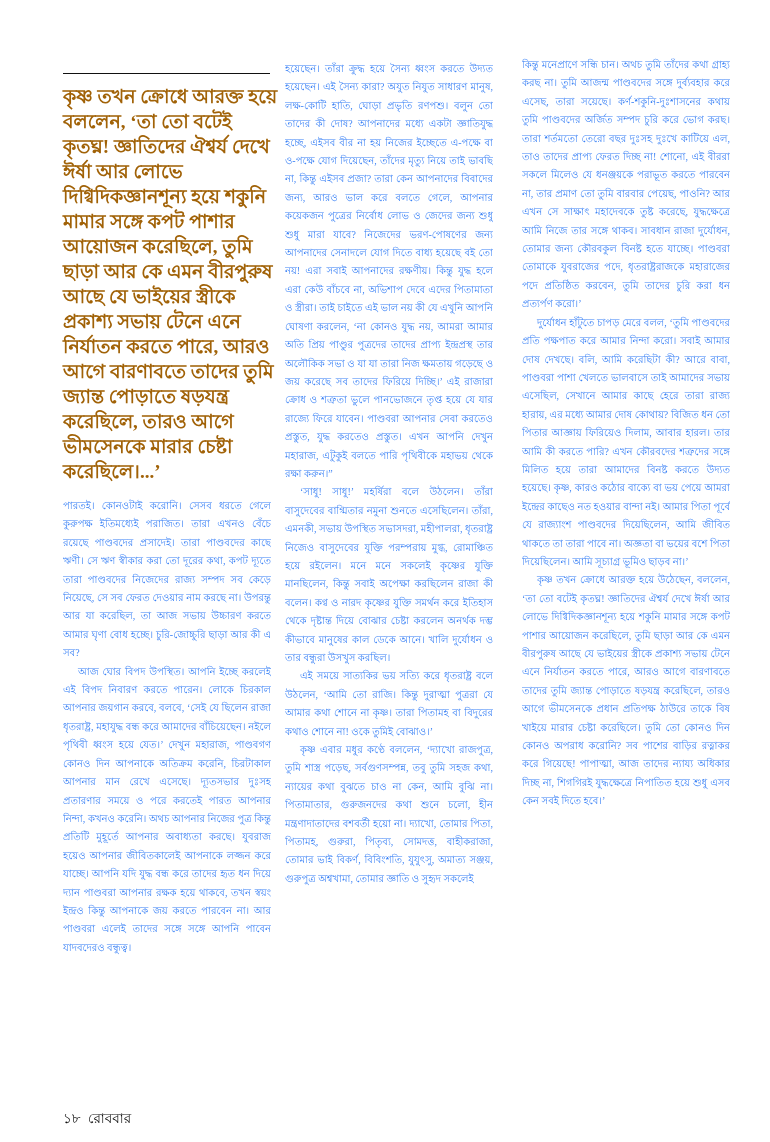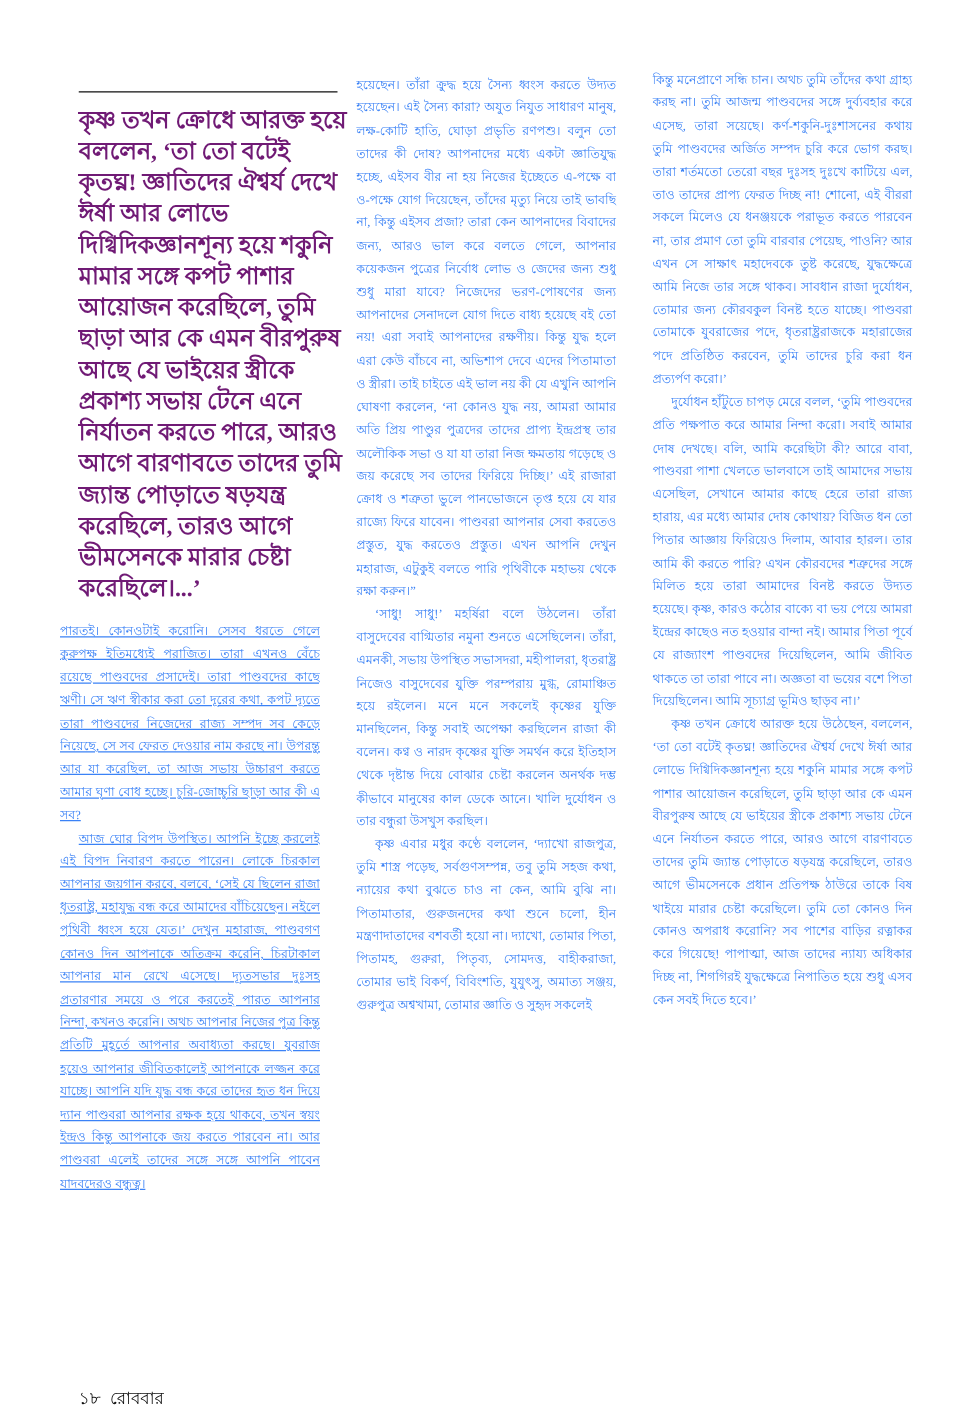--- a/index.html
+++ b/index.html
@@ -27,38 +27,38 @@
   .pull-quote {
     position: absolute;
     left: 63px;
     top: 84px;
     width: 215px;
     margin: 0;
     font-size: 19px;
     line-height: 25px;
     font-weight: bold;
     text-align: left;
-    color: #701a75;
+    color: #a16207;
   }
   .col {
     position: absolute;
     width: 208px;
     text-align: justify;
     font-size: 10px;
     line-height: 18.4px;
     color: #3b82f6;
   }
   .col p {
     margin: 0;
     padding: 0;
   }
   .col p.indent {
     text-indent: 1.5em;
   }
-  .col-left   { left: 48px;  top: 497px; height: 603px; overflow: hidden; text-decoration: underline; }
+  .col-left   { left: 63px;  top: 497px; height: 603px; overflow: hidden; }
   .col-middle { left: 285px; top: 60px;  height: 1044px; overflow: hidden; }
   .col-right  { left: 522px; top: 56px;  height: 1048px; overflow: hidden; }
   .footer {
     position: absolute;
     left: 63px;
     top: 1108px;
     font-size: 13.5px;
     color: #111111;
   }
   .footer span { margin-right: 4px; margin-top: 12px; }
@@ -74,20 +74,21 @@
 
   <div class="col col-left">
     <p>পারতই। কোনওটাই করোনি। সেসব ধরতে গেলে কুরুপক্ষ ইতিমধ্যেই পরাজিত। তারা এখনও বেঁচে রয়েছে পাণ্ডবদের প্রসাদেই। তারা পাণ্ডবদের কাছে ঋণী। সে ঋণ স্বীকার করা তো দূরের কথা, কপট দ্যূতে তারা পাণ্ডবদের নিজেদের রাজ্য সম্পদ সব কেড়ে নিয়েছে, সে সব ফেরত দেওয়ার নাম করছে না। উপরন্তু আর যা করেছিল, তা আজ সভায় উচ্চারণ করতে আমার ঘৃণা বোধ হচ্ছে। চুরি-জোচ্চুরি ছাড়া আর কী এ সব?</p>
     <p class="indent">আজ ঘোর বিপদ উপস্থিত। আপনি ইচ্ছে করলেই এই বিপদ নিবারণ করতে পারেন। লোকে চিরকাল আপনার জয়গান করবে, বলবে, ‘সেই যে ছিলেন রাজা ধৃতরাষ্ট্র, মহাযুদ্ধ বন্ধ করে আমাদের বাঁচিয়েছেন। নইলে পৃথিবী ধ্বংস হয়ে যেত।’ দেখুন মহারাজ, পাণ্ডবগণ কোনও দিন আপনাকে অতিক্রম করেনি, চিরটাকাল আপনার মান রেখে এসেছে। দ্যূতসভার দুঃসহ প্রতারণার সময়ে ও পরে করতেই পারত আপনার নিন্দা, কখনও করেনি। অথচ আপনার নিজের পুত্র কিন্তু প্রতিটি মুহূর্তে আপনার অবাধ্যতা করছে। যুবরাজ হয়েও আপনার জীবিতকালেই আপনাকে লজ্জন করে যাচ্ছে। আপনি যদি যুদ্ধ বন্ধ করে তাদের হৃত ধন দিয়ে দ্যান পাণ্ডবরা আপনার রক্ষক হয়ে থাকবে, তখন স্বয়ং ইন্দ্রও কিন্তু আপনাকে জয় করতে পারবেন না। আর পাণ্ডবরা এলেই তাদের সঙ্গে সঙ্গে আপনি পাবেন যাদবদেরও বন্ধুত্ব।</p>
 
   </div>
 
   <div class="col col-middle">
     <p>হয়েছেন। তাঁরা ক্রুদ্ধ হয়ে সৈন্য ধ্বংস করতে উদ্যত হয়েছেন। এই সৈন্য কারা? অযুত নিযুত সাধারণ মানুষ, লক্ষ-কোটি হাতি, ঘোড়া প্রভৃতি রণপশু। বলুন তো তাদের কী দোষ? আপনাদের মধ্যে একটা জ্ঞাতিযুদ্ধ হচ্ছে, এইসব বীর না হয় নিজের ইচ্ছেতে এ-পক্ষে বা ও-পক্ষে যোগ দিয়েছেন, তাঁদের মৃত্যু নিয়ে তাই ভাবছি না, কিন্তু এইসব প্রজা? তারা কেন আপনাদের বিবাদের জন্য, আরও ভাল করে বলতে গেলে, আপনার কয়েকজন পুত্রের নির্বোধ লোভ ও জেদের জন্য শুধু শুধু মারা যাবে? নিজেদের ভরণ-পোষণের জন্য আপনাদের সেনাদলে যোগ দিতে বাধ্য হয়েছে বই তো নয়! এরা সবাই আপনাদের রক্ষণীয়। কিন্তু যুদ্ধ হলে এরা কেউ বাঁচবে না, অভিশাপ দেবে এদের পিতামাতা ও স্ত্রীরা। তাই চাইতে এই ভাল নয় কী যে এখুনি আপনি ঘোষণা করলেন, ‘না কোনও যুদ্ধ নয়, আমরা আমার অতি প্রিয় পাণ্ডুর পুত্রদের তাদের প্রাপ্য ইন্দ্রপ্রস্থ তার অলৌকিক সভা ও যা যা তারা নিজ ক্ষমতায় গড়েছে ও জয় করেছে সব তাদের ফিরিয়ে দিচ্ছি।’ এই রাজারা ক্রোধ ও শত্রুতা ভুলে পানভোজনে তৃপ্ত হয়ে যে যার রাজ্যে ফিরে যাবেন। পাণ্ডবরা আপনার সেবা করতেও প্রস্তুত, যুদ্ধ করতেও প্রস্তুত। এখন আপনি দেখুন মহারাজ, এটুকুই বলতে পারি পৃথিবীকে মহাভয় থেকে রক্ষা করুন।”</p>
     <p class="indent">‘সাধু! সাধু!’ মহর্ষিরা বলে উঠলেন। তাঁরা বাসুদেবের বাগ্মিতার নমুনা শুনতে এসেছিলেন। তাঁরা, এমনকী, সভায় উপস্থিত সভাসদরা, মহীপালরা, ধৃতরাষ্ট্র নিজেও বাসুদেবের যুক্তি পরম্পরায় মুগ্ধ, রোমাঞ্চিত হয়ে রইলেন। মনে মনে সকলেই কৃষ্ণের যুক্তি মানছিলেন, কিন্তু সবাই অপেক্ষা করছিলেন রাজা কী বলেন। কণ্ব ও নারদ কৃষ্ণের যুক্তি সমর্থন করে ইতিহাস থেকে দৃষ্টান্ত দিয়ে বোঝার চেষ্টা করলেন অনর্থক দম্ভ কীভাবে মানুষের কাল ডেকে আনে। খালি দুর্যোধন ও তার বন্ধুরা উসখুস করছিল।</p>
+    <p class="indent">এই সময়ে সাত্যকির ভয় সত্যি করে ধৃতরাষ্ট্র বলে উঠলেন, ‘আমি তো রাজি। কিন্তু দুরাত্মা পুত্ররা যে আমার কথা শোনে না কৃষ্ণ। তারা পিতামহ বা বিদুরের কথাও শোনে না! ওকে তুমিই বোঝাও।’</p>
     <p class="indent">কৃষ্ণ এবার মধুর কণ্ঠে বললেন, ‘দ্যাখো রাজপুত্র, তুমি শাস্ত্র পড়েছ, সর্বগুণসম্পন্ন, তবু তুমি সহজ কথা, ন্যায়ের কথা বুঝতে চাও না কেন, আমি বুঝি না। পিতামাতার, গুরুজনদের কথা শুনে চলো, হীন মন্ত্রণাদাতাদের বশবর্তী হয়ো না। দ্যাখো, তোমার পিতা, পিতামহ, গুরুরা, পিতৃব্য, সোমদত্ত, বাহীকরাজা, তোমার ভাই বিকর্ণ, বিবিংশতি, যুযুৎসু, অমাত্য সঞ্জয়, গুরুপুত্র অশ্বখামা, তোমার জ্ঞাতি ও সুহৃদ সকলেই</p>
   </div>
 
   <div class="col col-right">
     <p>কিন্তু মনেপ্রাণে সন্ধি চান। অথচ তুমি তাঁদের কথা গ্রাহ্য করছ না। তুমি আজন্ম পাণ্ডবদের সঙ্গে দুর্ব্যবহার করে এসেছ, তারা সয়েছে। কর্ণ-শকুনি-দুঃশাসনের কথায় তুমি পাণ্ডবদের অর্জিত সম্পদ চুরি করে ভোগ করছ। তারা শর্তমতো তেরো বছর দুঃসহ দুঃখে কাটিয়ে এল, তাও তাদের প্রাপ্য ফেরত দিচ্ছ না! শোনো, এই বীররা সকলে মিলেও যে ধনঞ্জয়কে পরাভূত করতে পারবেন না, তার প্রমাণ তো তুমি বারবার পেয়েছ, পাওনি? আর এখন সে সাক্ষাৎ মহাদেবকে তুষ্ট করেছে, যুদ্ধক্ষেত্রে আমি নিজে তার সঙ্গে থাকব। সাবধান রাজা দুর্যোধন, তোমার জন্য কৌরবকুল বিনষ্ট হতে যাচ্ছে। পাণ্ডবরা তোমাকে যুবরাজের পদে, ধৃতরাষ্ট্ররাজকে মহারাজের পদে প্রতিষ্ঠিত করবেন, তুমি তাদের চুরি করা ধন প্রত্যর্পণ করো।’</p>
     <p class="indent">দুর্যোধন হাঁটুতে চাপড় মেরে বলল, ‘তুমি পাণ্ডবদের প্রতি পক্ষপাত করে আমার নিন্দা করো। সবাই আমার দোষ দেখছে। বলি, আমি করেছিটা কী? আরে বাবা, পাণ্ডবরা পাশা খেলতে ভালবাসে তাই আমাদের সভায় এসেছিল, সেখানে আমার কাছে হেরে তারা রাজ্য হারায়, এর মধ্যে আমার দোষ কোথায়? বিজিত ধন তো পিতার আজ্ঞায় ফিরিয়েও দিলাম, আবার হারল। তার আমি কী করতে পারি? এখন কৌরবদের শত্রুদের সঙ্গে মিলিত হয়ে তারা আমাদের বিনষ্ট করতে উদ্যত হয়েছে। কৃষ্ণ, কারও কঠোর বাক্যে বা ভয় পেয়ে আমরা ইন্দ্রের কাছেও নত হওয়ার বান্দা নই। আমার পিতা পূর্বে যে রাজ্যাংশ পাণ্ডবদের দিয়েছিলেন, আমি জীবিত থাকতে তা তারা পাবে না। অজ্ঞতা বা ভয়ের বশে পিতা দিয়েছিলেন। আমি সূচ্যাগ্র ভূমিও ছাড়ব না।’</p>
     <p class="indent">কৃষ্ণ তখন ক্রোধে আরক্ত হয়ে উঠেছেন, বললেন, ‘তা তো বটেই কৃতঘ্ন! জ্ঞাতিদের ঐশ্বর্য দেখে ঈর্ষা আর লোভে দিগ্বিদিকজ্ঞানশূন্য হয়ে শকুনি মামার সঙ্গে কপট পাশার আয়োজন করেছিলে, তুমি ছাড়া আর কে এমন বীরপুরুষ আছে যে ভাইয়ের স্ত্রীকে প্রকাশ্য সভায় টেনে এনে নির্যাতন করতে পারে, আরও আগে বারণাবতে তাদের তুমি জ্যান্ত পোড়াতে ষড়যন্ত্র করেছিলে, তারও আগে ভীমসেনকে প্রধান প্রতিপক্ষ ঠাউরে তাকে বিষ খাইয়ে মারার চেষ্টা করেছিলে। তুমি তো কোনও দিন কোনও অপরাধ করোনি? সব পাশের বাড়ির রত্নাকর করে গিয়েছে! পাপাত্মা, আজ তাদের ন্যায্য অধিকার দিচ্ছ না, শিগগিরই যুদ্ধক্ষেত্রে নিপাতিত হয়ে শুধু এসব কেন সবই দিতে হবে।’</p>
   </div>
 
   <div class="footer">

